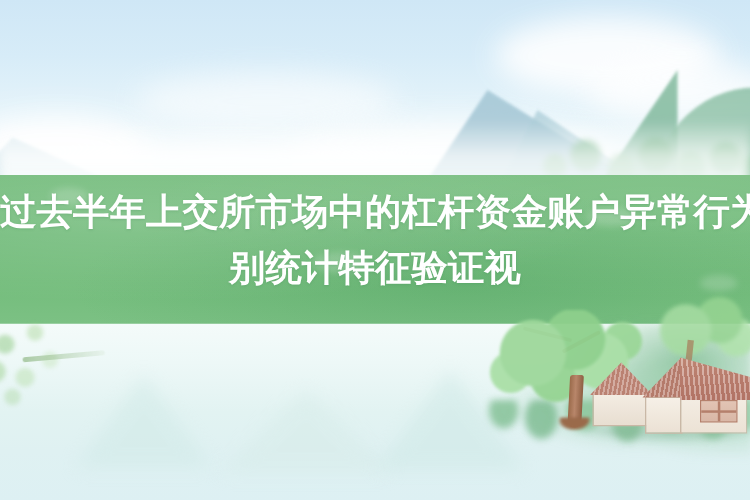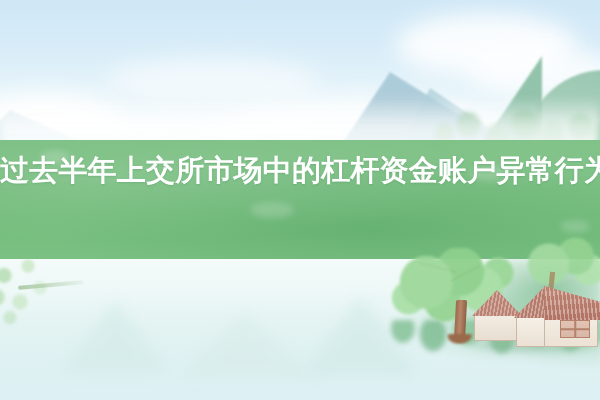--- a/index.html
+++ b/index.html
@@ -433,20 +433,21 @@
 
   <div class="band">
     <div class="band-speck" style="left:40px;  top:10px; width:30px; height:14px;"></div>
     <div class="band-speck" style="left:250px; top:62px; width:44px; height:16px;"></div>
     <div class="band-speck" style="left:470px; top:26px; width:38px; height:15px;"></div>
     <div class="band-speck" style="left:560px; top:80px; width:30px; height:13px;"></div>
   </div>
 
   <div class="title">
     <span class="title-line l1">过去半年上交所市场中的杠杆资金账户异常行为识</span>
+    <span class="title-line l2">别统计特征验证视</span>
   </div>
 
   <div class="water"></div>
   <div class="water-ghost wg-1"></div>
   <div class="water-ghost wg-2"></div>
   <div class="water-ghost wg-3"></div>
 
   <div class="left-foliage"></div>
   <div class="left-branch"></div>
 

